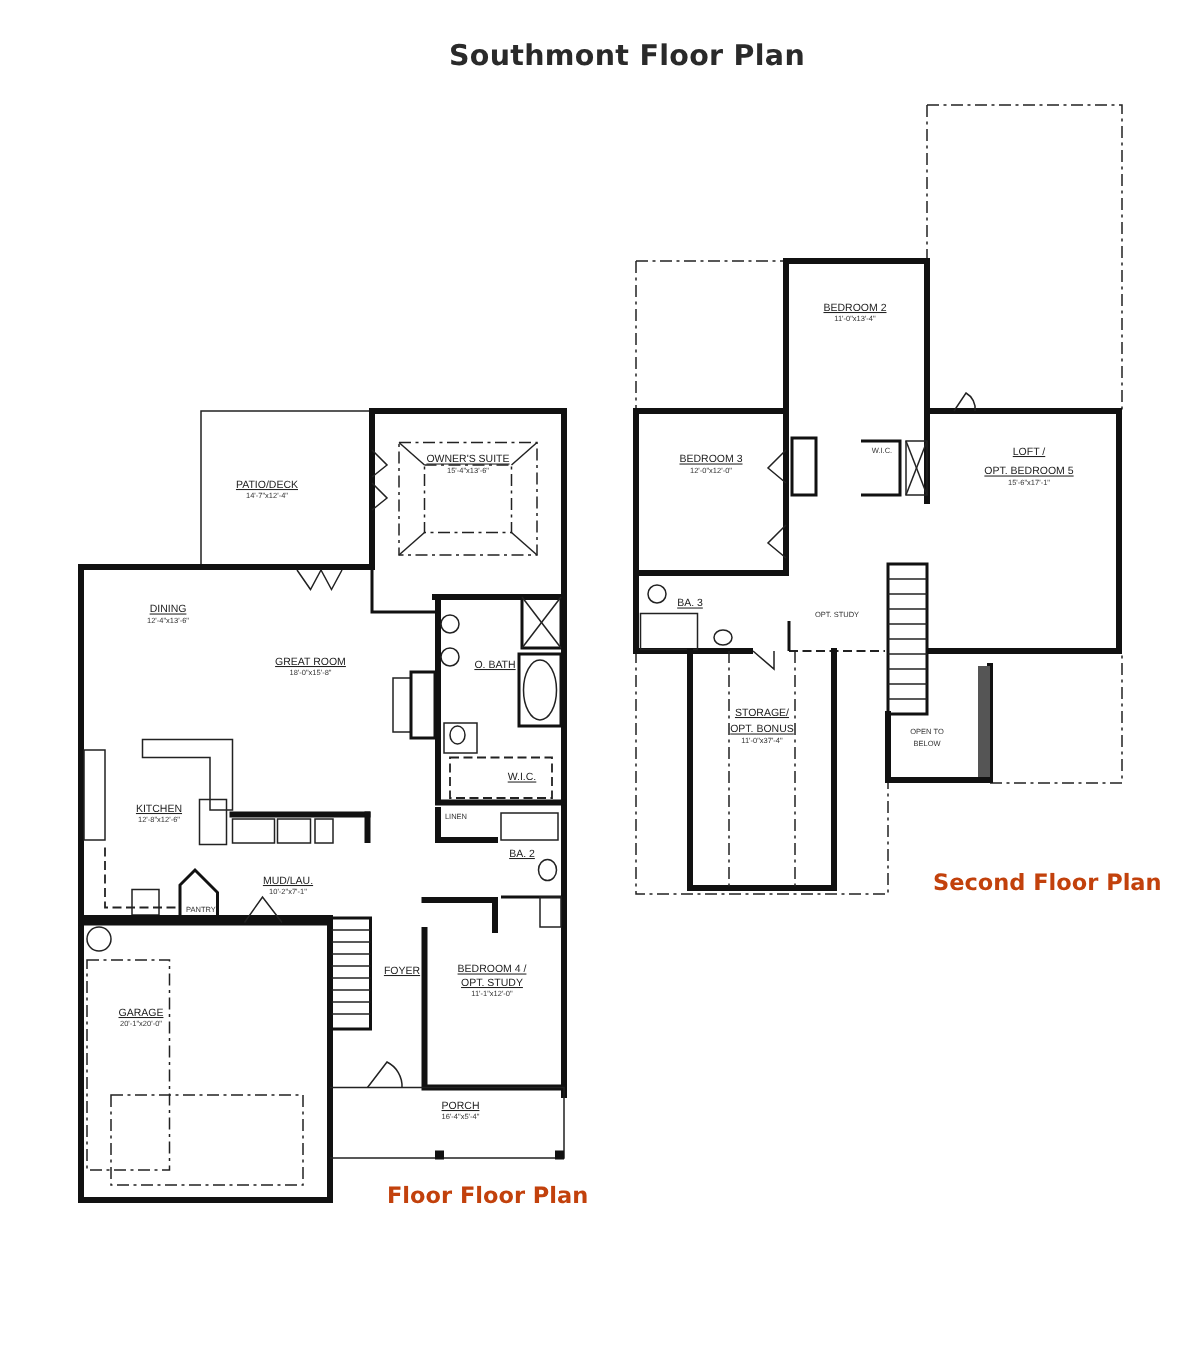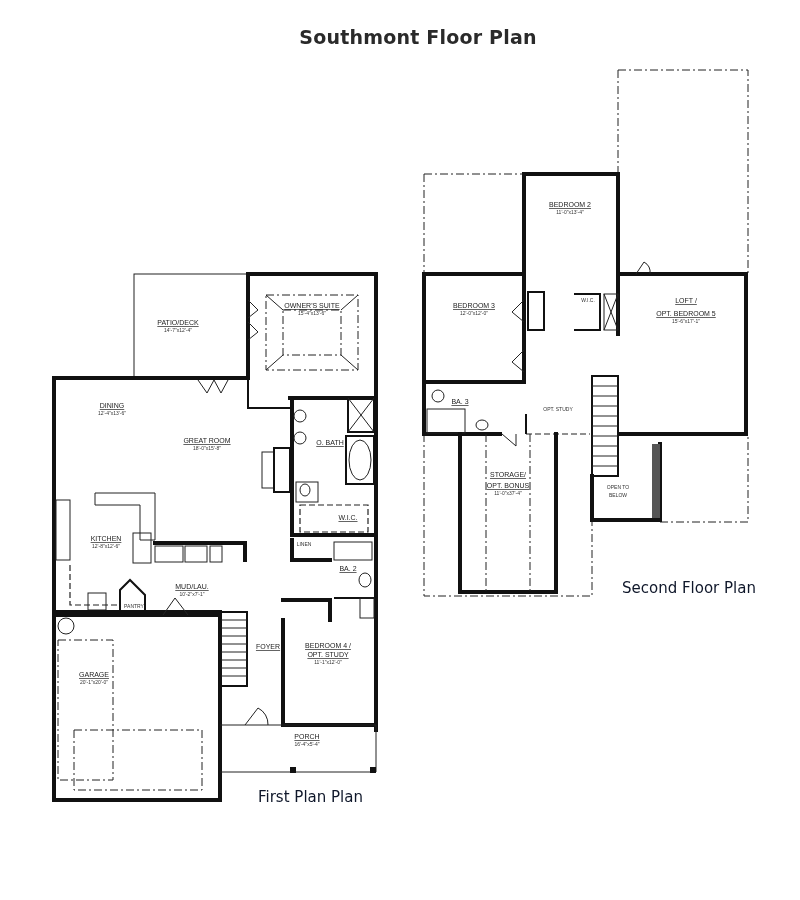--- a/index.html
+++ b/index.html
@@ -1,18 +1,18 @@
 <!DOCTYPE html>
 <html><head>
 <meta charset="utf-8">
 <style>
   html,body{margin:0;padding:0;background:#ffffff;}
   body{width:800px;height:900px;position:relative;overflow:hidden;font-family:"DejaVu Sans",sans-serif;color:#222;}
   .title{position:absolute;left:0;top:26px;width:836px;text-align:center;font-size:19px;font-weight:bold;color:#2a2a2a;letter-spacing:0.2px;}
-  .caption{position:absolute;font-size:15px;color:#0f172a;font-family:"DejaVu Sans",sans-serif;}
+  .caption{position:absolute;font-size:15px;color:#c2410c;font-family:"DejaVu Sans",sans-serif;font-weight:bold;}
   .cap1{left:258px;top:788px;}
   .cap2{left:622px;top:579px;}
   svg{position:absolute;left:0;top:0;}
   .w{stroke:#111;stroke-width:4;fill:none;stroke-linecap:square;}
   .wt{stroke:#111;stroke-width:2;fill:none;}
   .th{stroke:#222;stroke-width:1;fill:none;}
   .ds{stroke:#222;stroke-width:1;fill:none;stroke-dasharray:8 3 2 3;}
   .ds2{stroke:#222;stroke-width:1.2;fill:none;stroke-dasharray:6 3;}
   .lbl{font-family:"Liberation Sans",sans-serif;font-size:7px;fill:#222;text-anchor:middle;text-decoration:underline;}
   .dim{font-family:"Liberation Sans",sans-serif;font-size:5px;fill:#333;text-anchor:middle;}
@@ -205,14 +205,14 @@
     <text x="460" y="404" class="lbl">BA. 3</text>
     <text x="558" y="411" class="dim">OPT. STUDY</text>
     <text x="508" y="477" class="lbl">STORAGE/</text>
     <text x="508" y="488" class="lbl">OPT. BONUS</text>
     <text x="508" y="495" class="dim">11'-0"x37'-4"</text>
     <text x="618" y="489" class="dim">OPEN TO</text>
     <text x="618" y="497" class="dim">BELOW</text>
   </g>
 </svg>
 
-<div class="caption cap1">First Plan Plan</div>
+<div class="caption cap1">Floor Floor Plan</div>
 <div class="caption cap2">Second Floor Plan</div>
 
 </body></html>

